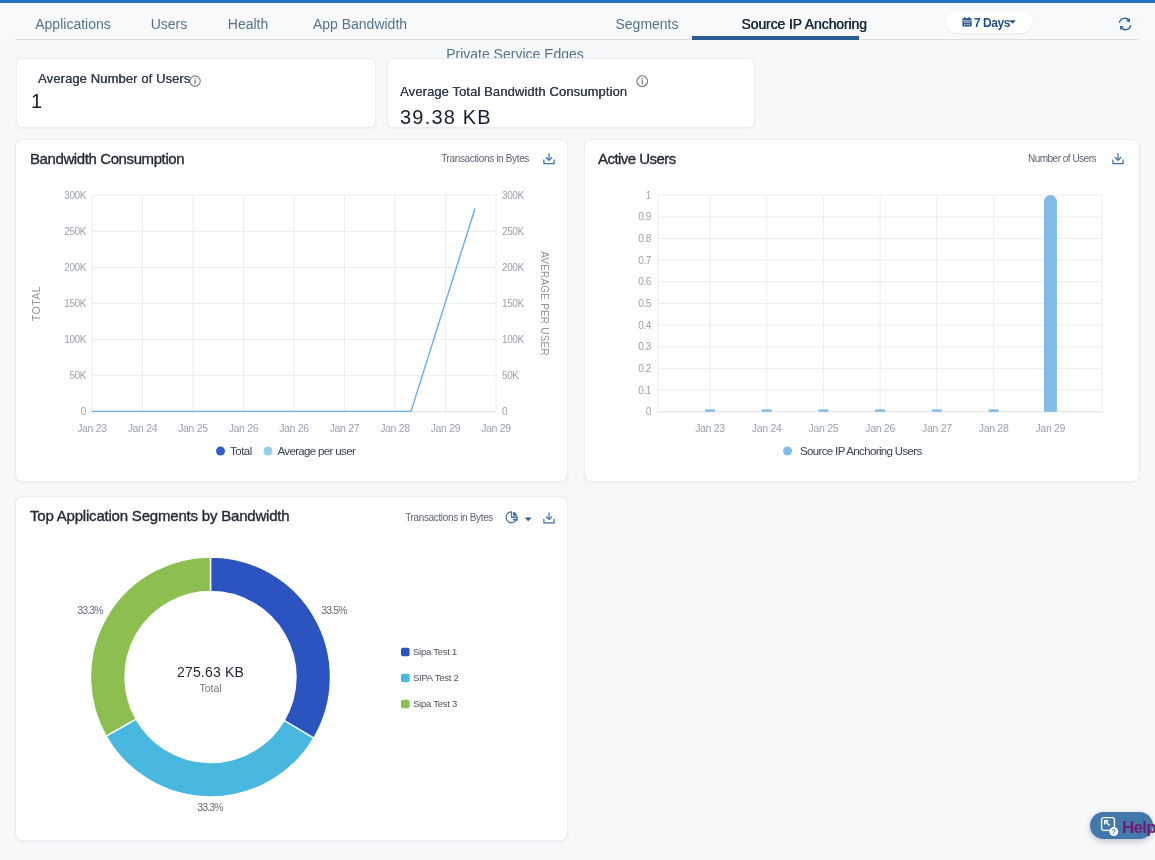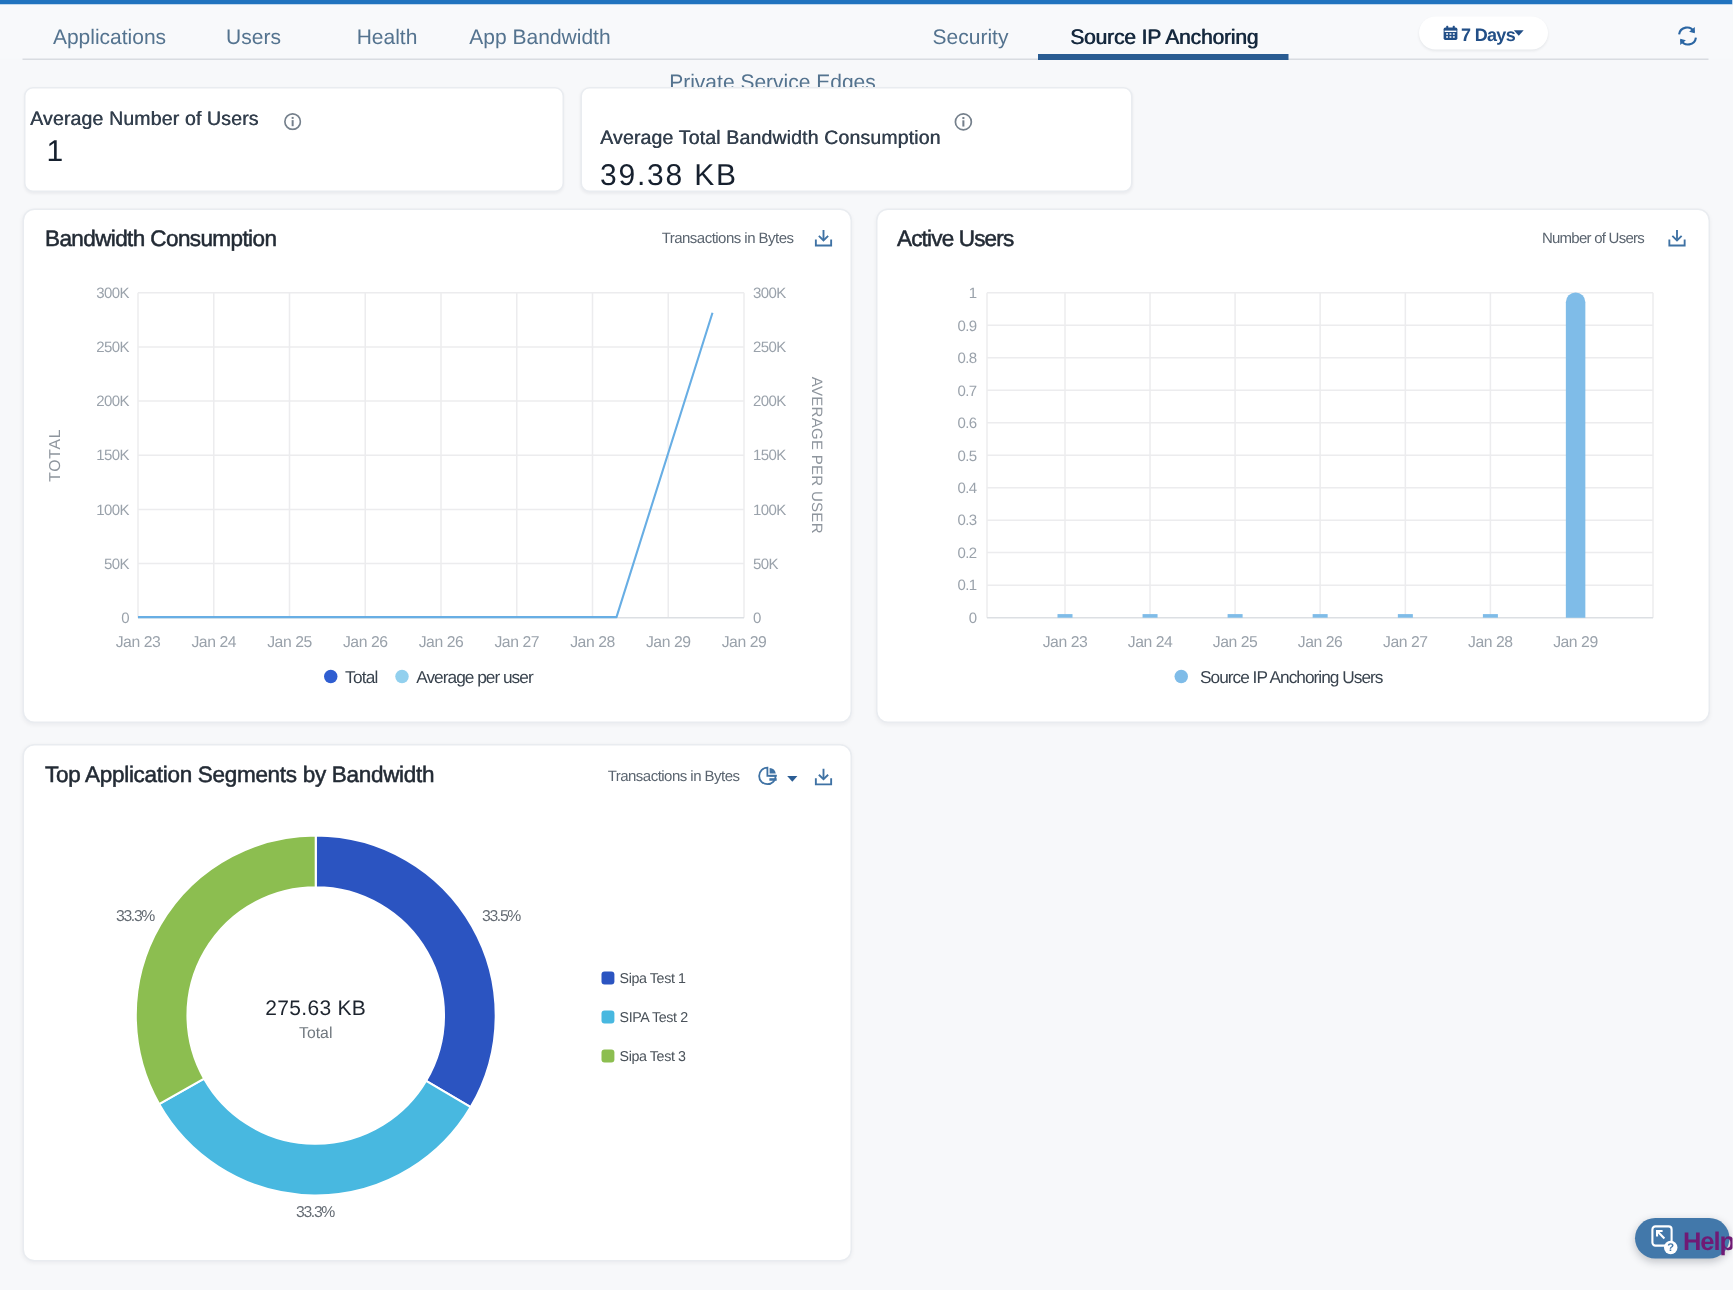--- a/index.html
+++ b/index.html
@@ -16,25 +16,25 @@
 </head>
 <body>
 <div id="page">
 
   <div class="abs" style="left:0;top:0;width:1155px;height:3px;background:#2173bf;"></div>
 
   <div class="abs" style="left:0;top:3px;width:1155px;height:36px;background:#f8f9fb;"></div>
   <div class="abs" style="left:15px;top:38.7px;width:1124px;height:1px;background:#d9dce1;"></div>
   <div class="tab" style="left:73px;">Applications</div>
   <div class="tab" style="left:169px;">Users</div>
-  <div class="tab" style="left:258px;">Health</div>
+  <div class="tab" style="left:248px;">Health</div>
   <div class="tab" style="left:360px;">App Bandwidth</div>
   <div class="tab" style="left:515px;margin-top:30px;">Private Service Edges</div>
-  <div class="tab" style="left:647px;">Security</div>
-  <div class="tab" style="left:776px;color:#16293e;font-weight:400;letter-spacing:-0.1px;text-shadow:0.5px 0 0 #16293e;">Source IP Anchoring</div>
+  <div class="tab" style="left:647px;">Segments</div>
+  <div class="tab" style="left:804px;color:#16293e;font-weight:400;letter-spacing:-0.1px;text-shadow:0.5px 0 0 #16293e;">Source IP Anchoring</div>
   <div class="abs" style="left:692.3px;top:36.1px;width:166.3px;height:3.6px;background:#2a5c92;"></div>
 
   <div class="abs" style="left:945.5px;top:11.2px;width:86.5px;height:21.5px;background:#fff;border-radius:11px;box-shadow:0 1px 2px rgba(16,24,40,.08);"></div>
   <svg class="abs" style="left:961.5px;top:17px;" width="10" height="10" viewBox="0 0 12 12">
     <rect x="0.5" y="1.6" width="11" height="9.9" rx="1.4" fill="#224f87"></rect>
     <rect x="2.6" y="0" width="1.6" height="3.2" rx="0.7" fill="#224f87"></rect>
     <rect x="7.8" y="0" width="1.6" height="3.2" rx="0.7" fill="#224f87"></rect>
     <rect x="1.3" y="4.1" width="9.4" height="1.1" fill="#fff"></rect>
     <g fill="#fff">
       <rect x="2.5" y="6.2" width="1.5" height="1.2"></rect>
@@ -54,21 +54,21 @@
     <g fill="none" stroke="#2b66a3" stroke-width="1.7">
       <path d="M2.2,7.2 A6.4,6.4 0 0 1 14.3,5.2"></path>
       <path d="M15.8,9.8 A6.4,6.4 0 0 1 3.7,11.8"></path>
     </g>
     <polygon points="14.9,1.2 14.9,6.3 10.3,5.1" fill="#2b66a3"></polygon>
     <polygon points="3.1,15.8 3.1,10.7 7.7,11.9" fill="#2b66a3"></polygon>
   </svg>
 
   <div class="card" style="left:16px;top:58px;width:360px;height:70px;"></div>
   <div class="card" style="left:387px;top:58px;width:368px;height:70px;"></div>
-  <div class="ctitle" style="left:20px;top:71px;">Average Number of Users</div>
+  <div class="ctitle" style="left:38px;top:71px;">Average Number of Users</div>
   <svg class="abs info1" style="left:188.8px;top:74.6px;" width="12.2" height="12.2" viewBox="0 0 12 12">
       <circle cx="6" cy="6" r="5.1" fill="none" stroke="#75808c" stroke-width="1.1"></circle>
       <rect x="5.35" y="5" width="1.3" height="4" fill="#75808c"></rect>
       <rect x="5.35" y="2.9" width="1.3" height="1.3" fill="#75808c"></rect>
     </svg>
   <div class="cval" style="left:31px;top:89.5px;">1</div>
   <div class="ctitle" style="left:400px;top:84px;">Average Total Bandwidth Consumption</div>
   <svg class="abs" style="left:636px;top:75px;" width="12.5" height="12.5" viewBox="0 0 12 12">
       <circle cx="6" cy="6" r="5.1" fill="none" stroke="#75808c" stroke-width="1.1"></circle>
       <rect x="5.35" y="5" width="1.3" height="4" fill="#75808c"></rect>

